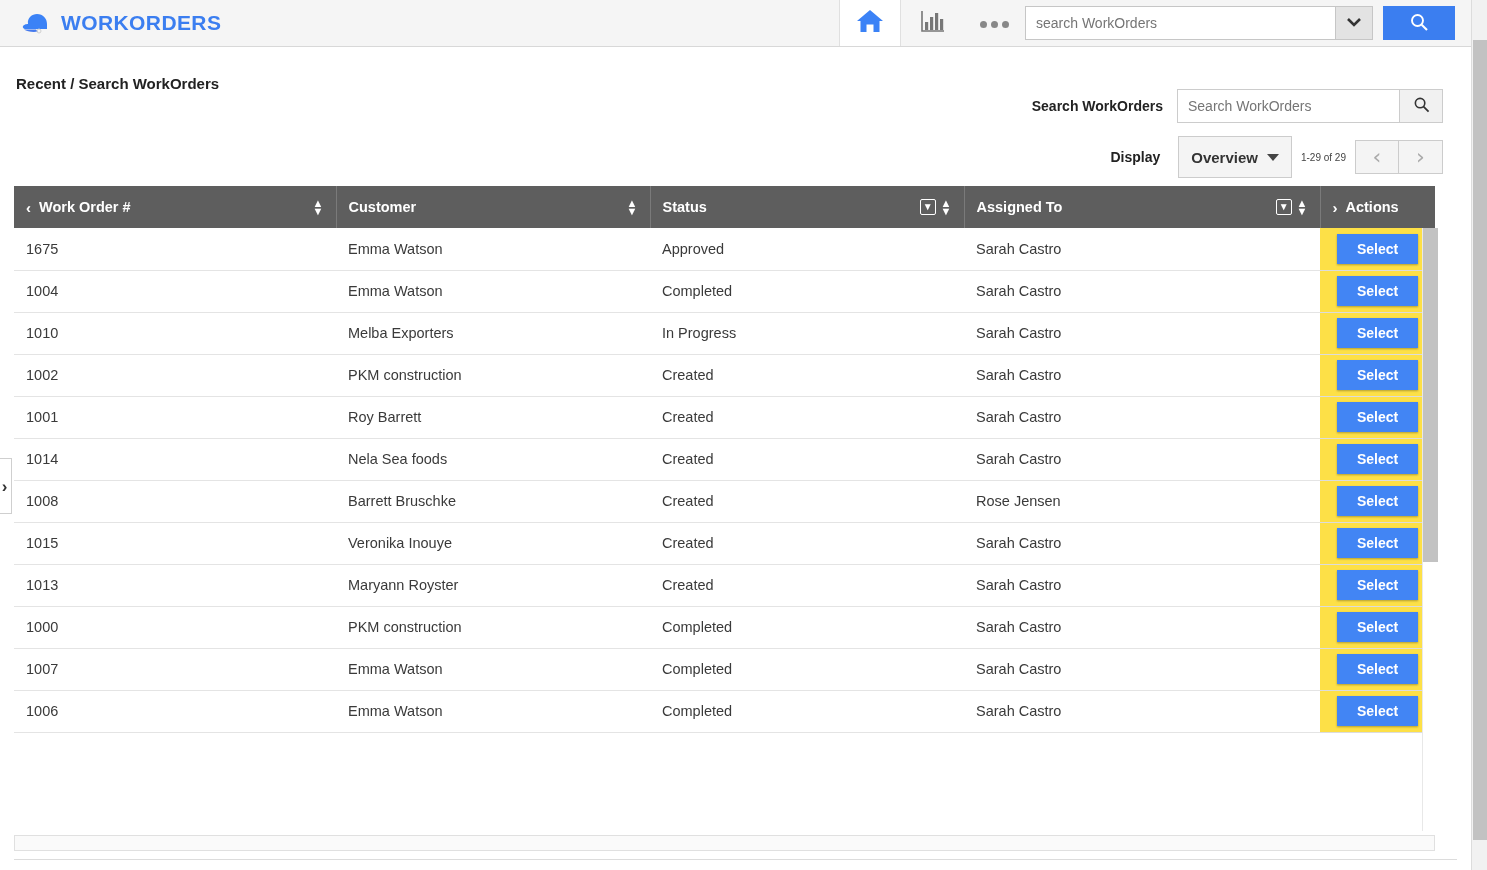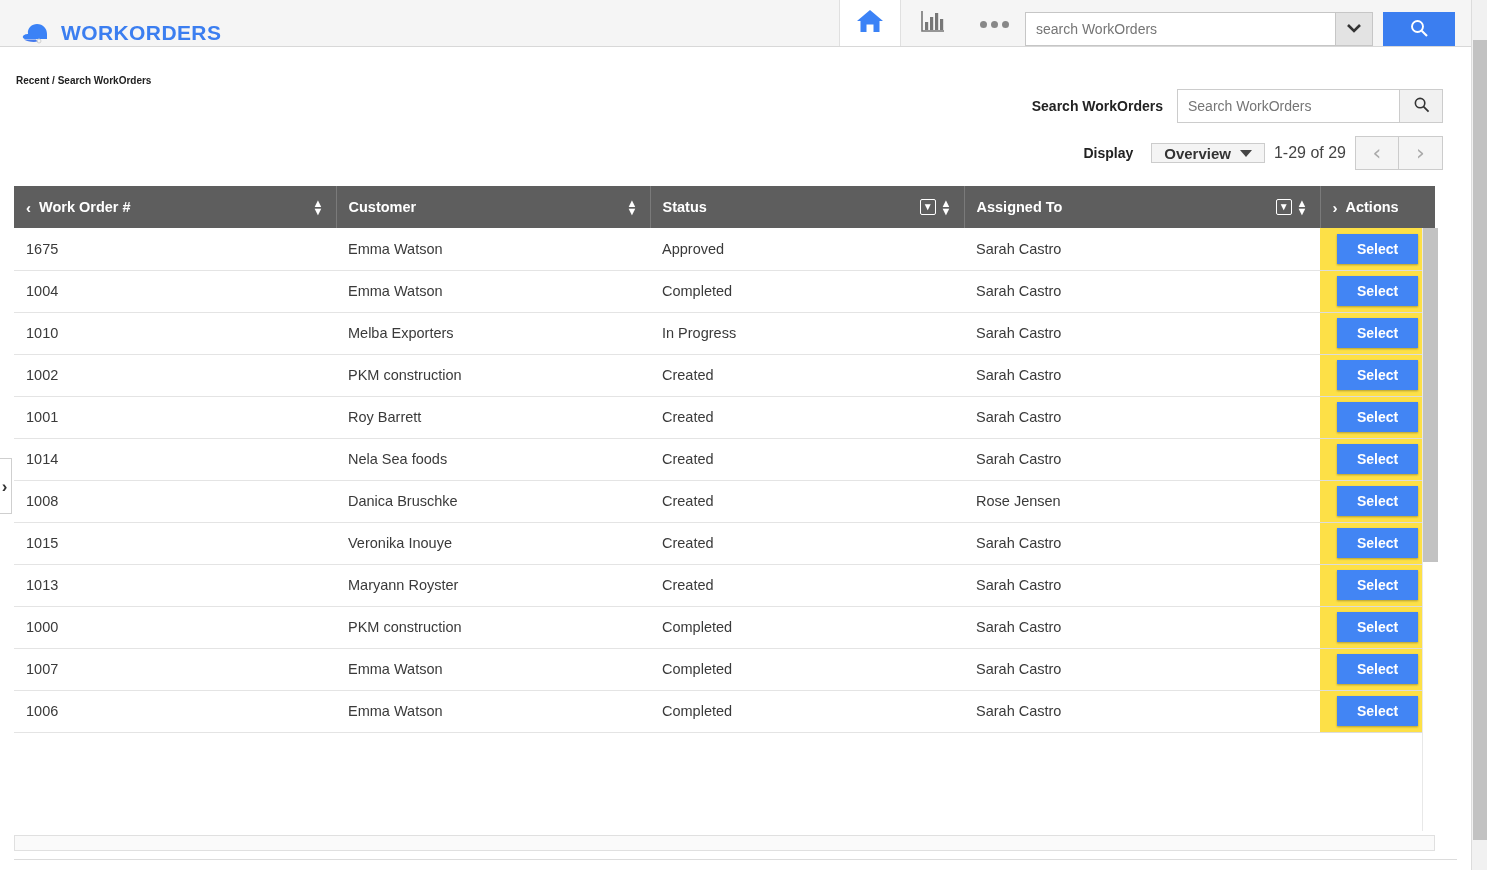--- a/index.html
+++ b/index.html
@@ -11,21 +11,21 @@
     font-family: "Liberation Sans", sans-serif;
     -webkit-font-smoothing: antialiased;
   }
 
   
   .appbar {
     position: absolute; top: 0; left: 0;
     width: 1471px; height: 47px;
     background: #f5f5f5;
     border-bottom: 1px solid #d8d8d8;
-    display: flex; align-items: flex-end;
+    display: flex; align-items: center;
   }
   .brand { display: flex; align-items: center; margin-left: 22px; }
   .brand-logo { width: 30px; height: 26px; position: relative; margin-right: 9px; }
   .brand-title {
     font-size: 21px; font-weight: bold; color: #3b7ef0;
     letter-spacing: .4px;
   }
   .appbar-spacer { flex: 1; }
   .nav-btn {
     width: 62px; height: 47px;
@@ -64,21 +64,21 @@
   .page {
     position: absolute; top: 47px; left: 0;
     width: 1471px; height: 823px;
     background: #fff;
   }
   .page-title {
     font-size: 22px; color: #3d3d3d; font-weight: normal;
     margin: 8px 0 0 16px;
   }
   .section-title {
-    font-size: 10px; font-weight: bold; color: #222;
+    font-size: 15px; font-weight: bold; color: #222;
     margin: 28px 0 0 16px;
   }
 
   
   .search-row {
     position: absolute; top: 42px; right: 28px;
     display: flex; align-items: center;
   }
   .search-label { font-size: 14px; font-weight: bold; color: #222; margin-right: 14px; }
   .search-field {
@@ -94,28 +94,28 @@
     display: flex; align-items: center; justify-content: center;
     cursor: pointer;
   }
 
   .display-row {
     position: absolute; top: 89px; right: 28px;
     display: flex; align-items: center;
   }
   .display-label { font-size: 14px; font-weight: bold; color: #222; margin-right: 18px; }
   .display-select {
-    height: 20px; min-width: 98px;
+    height: 42px; min-width: 98px;
     border: 1px solid #ccc; background: #f4f4f4;
     display: flex; align-items: center; justify-content: center; gap: 9px;
     padding: 0 12px; font-size: 15px; font-weight: bold; color: #333;
     cursor: pointer;
   }
   .caret-down { width:0;height:0;border-left:6px solid transparent;border-right:6px solid transparent;border-top:7px solid #444; }
-  .range-text { font-size: 16px; color: #444; margin: 0 9px 0 9px; white-space: nowrap; }
+  .range-text { font-size: 10px; color: #444; margin: 0 9px 0 9px; white-space: nowrap; }
   .pager-btn {
     width: 44px; height: 34px; background: #f4f4f4; border: 1px solid #ccc;
     display: flex; align-items: center; justify-content: center; cursor: pointer;
   }
   .pager-btn + .pager-btn { border-left: none; }
   .chev { color: #aaa; font-size: 22px; line-height: 1; font-family: "DejaVu Sans", sans-serif; }
 
   
   .table-wrap {
     position: absolute; top: 139px; left: 14px;
@@ -409,21 +409,21 @@
           </tr>
           <tr>
             <td>1014</td>
             <td>Nela Sea foods</td>
             <td>Created</td>
             <td>Sarah Castro</td>
             <td class="actions-cell"><button class="select-btn">Select</button></td>
           </tr>
           <tr>
             <td>1008</td>
-            <td>Danica Bruschke</td>
+            <td>Barrett Bruschke</td>
             <td>Created</td>
             <td>Rose Jensen</td>
             <td class="actions-cell"><button class="select-btn">Select</button></td>
           </tr>
           <tr>
             <td>1015</td>
             <td>Veronika Inouye</td>
             <td>Created</td>
             <td>Sarah Castro</td>
             <td class="actions-cell"><button class="select-btn">Select</button></td>

